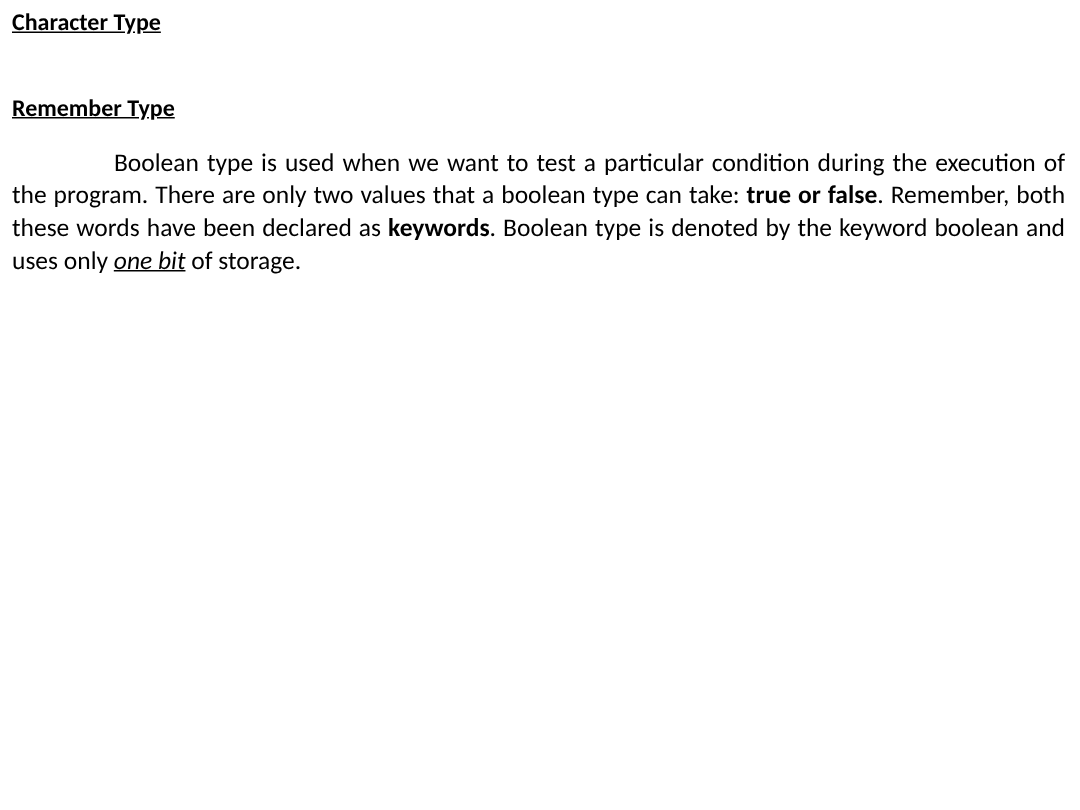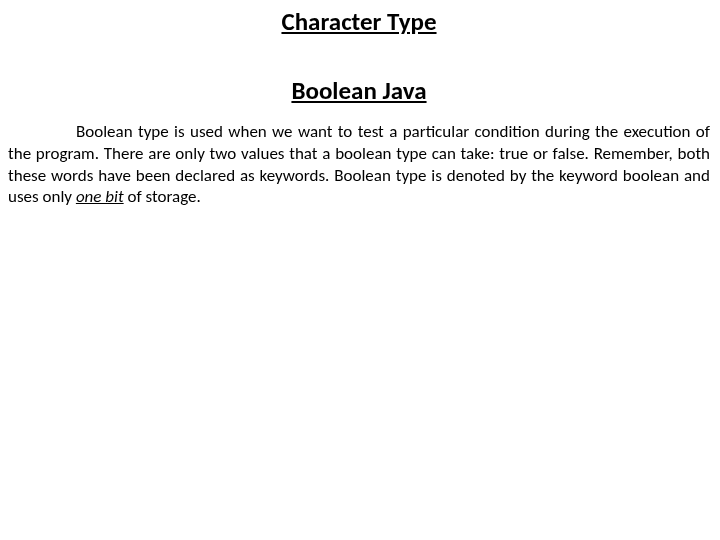--- a/index.html
+++ b/index.html
@@ -11,48 +11,47 @@
     font-family: Calibri, "Segoe UI", Arial, sans-serif;
     color: #000000;
   }
   .page {
     padding: 6px 10px 10px 8px;
     box-sizing: border-box;
     width: 720px;
   }
   .heading {
     font-weight: 700;
-    font-size: 25px;
+    font-size: 16px;
     text-decoration: underline;
     margin: 0 0 14px 0;
     line-height: 1.3;
-    text-align: center;
   }
   .para {
     font-size: 17px;
     line-height: 1.28;
     text-align: justify;
     text-indent: 68px;
     margin: 0 0 12px 0;
   }
   .section-gap {
     height: 22px;
   }
-  .bold { font-weight: 400; margin-top: 42px; }
+  .bold { font-weight: 700; margin-top: 42px; }
   .underline { text-decoration: underline; font-style: italic; }
 </style>
 </head>
 <body>
 
 <div class="page">
 
   <div class="heading">Character Type</div>
 
 
   <div class="section-gap"></div>
 
-  <div class="heading">Boolean Java</div>
+  <div class="heading">Remember Type</div>
 
   <p class="para">
     <span>Boolean type is used when we want to test a particular condition during the execution of the program. There are only two values that a boolean type can take: </span><span class="bold">true or false</span><span>. Remember, both these words have been declared as </span><span class="bold">keywords</span><span>. Boolean type is denoted by the keyword boolean and uses only </span><span class="underline">one bit</span><span> of storage.</span>
   </p>
 
 </div>
 
 </body></html>

